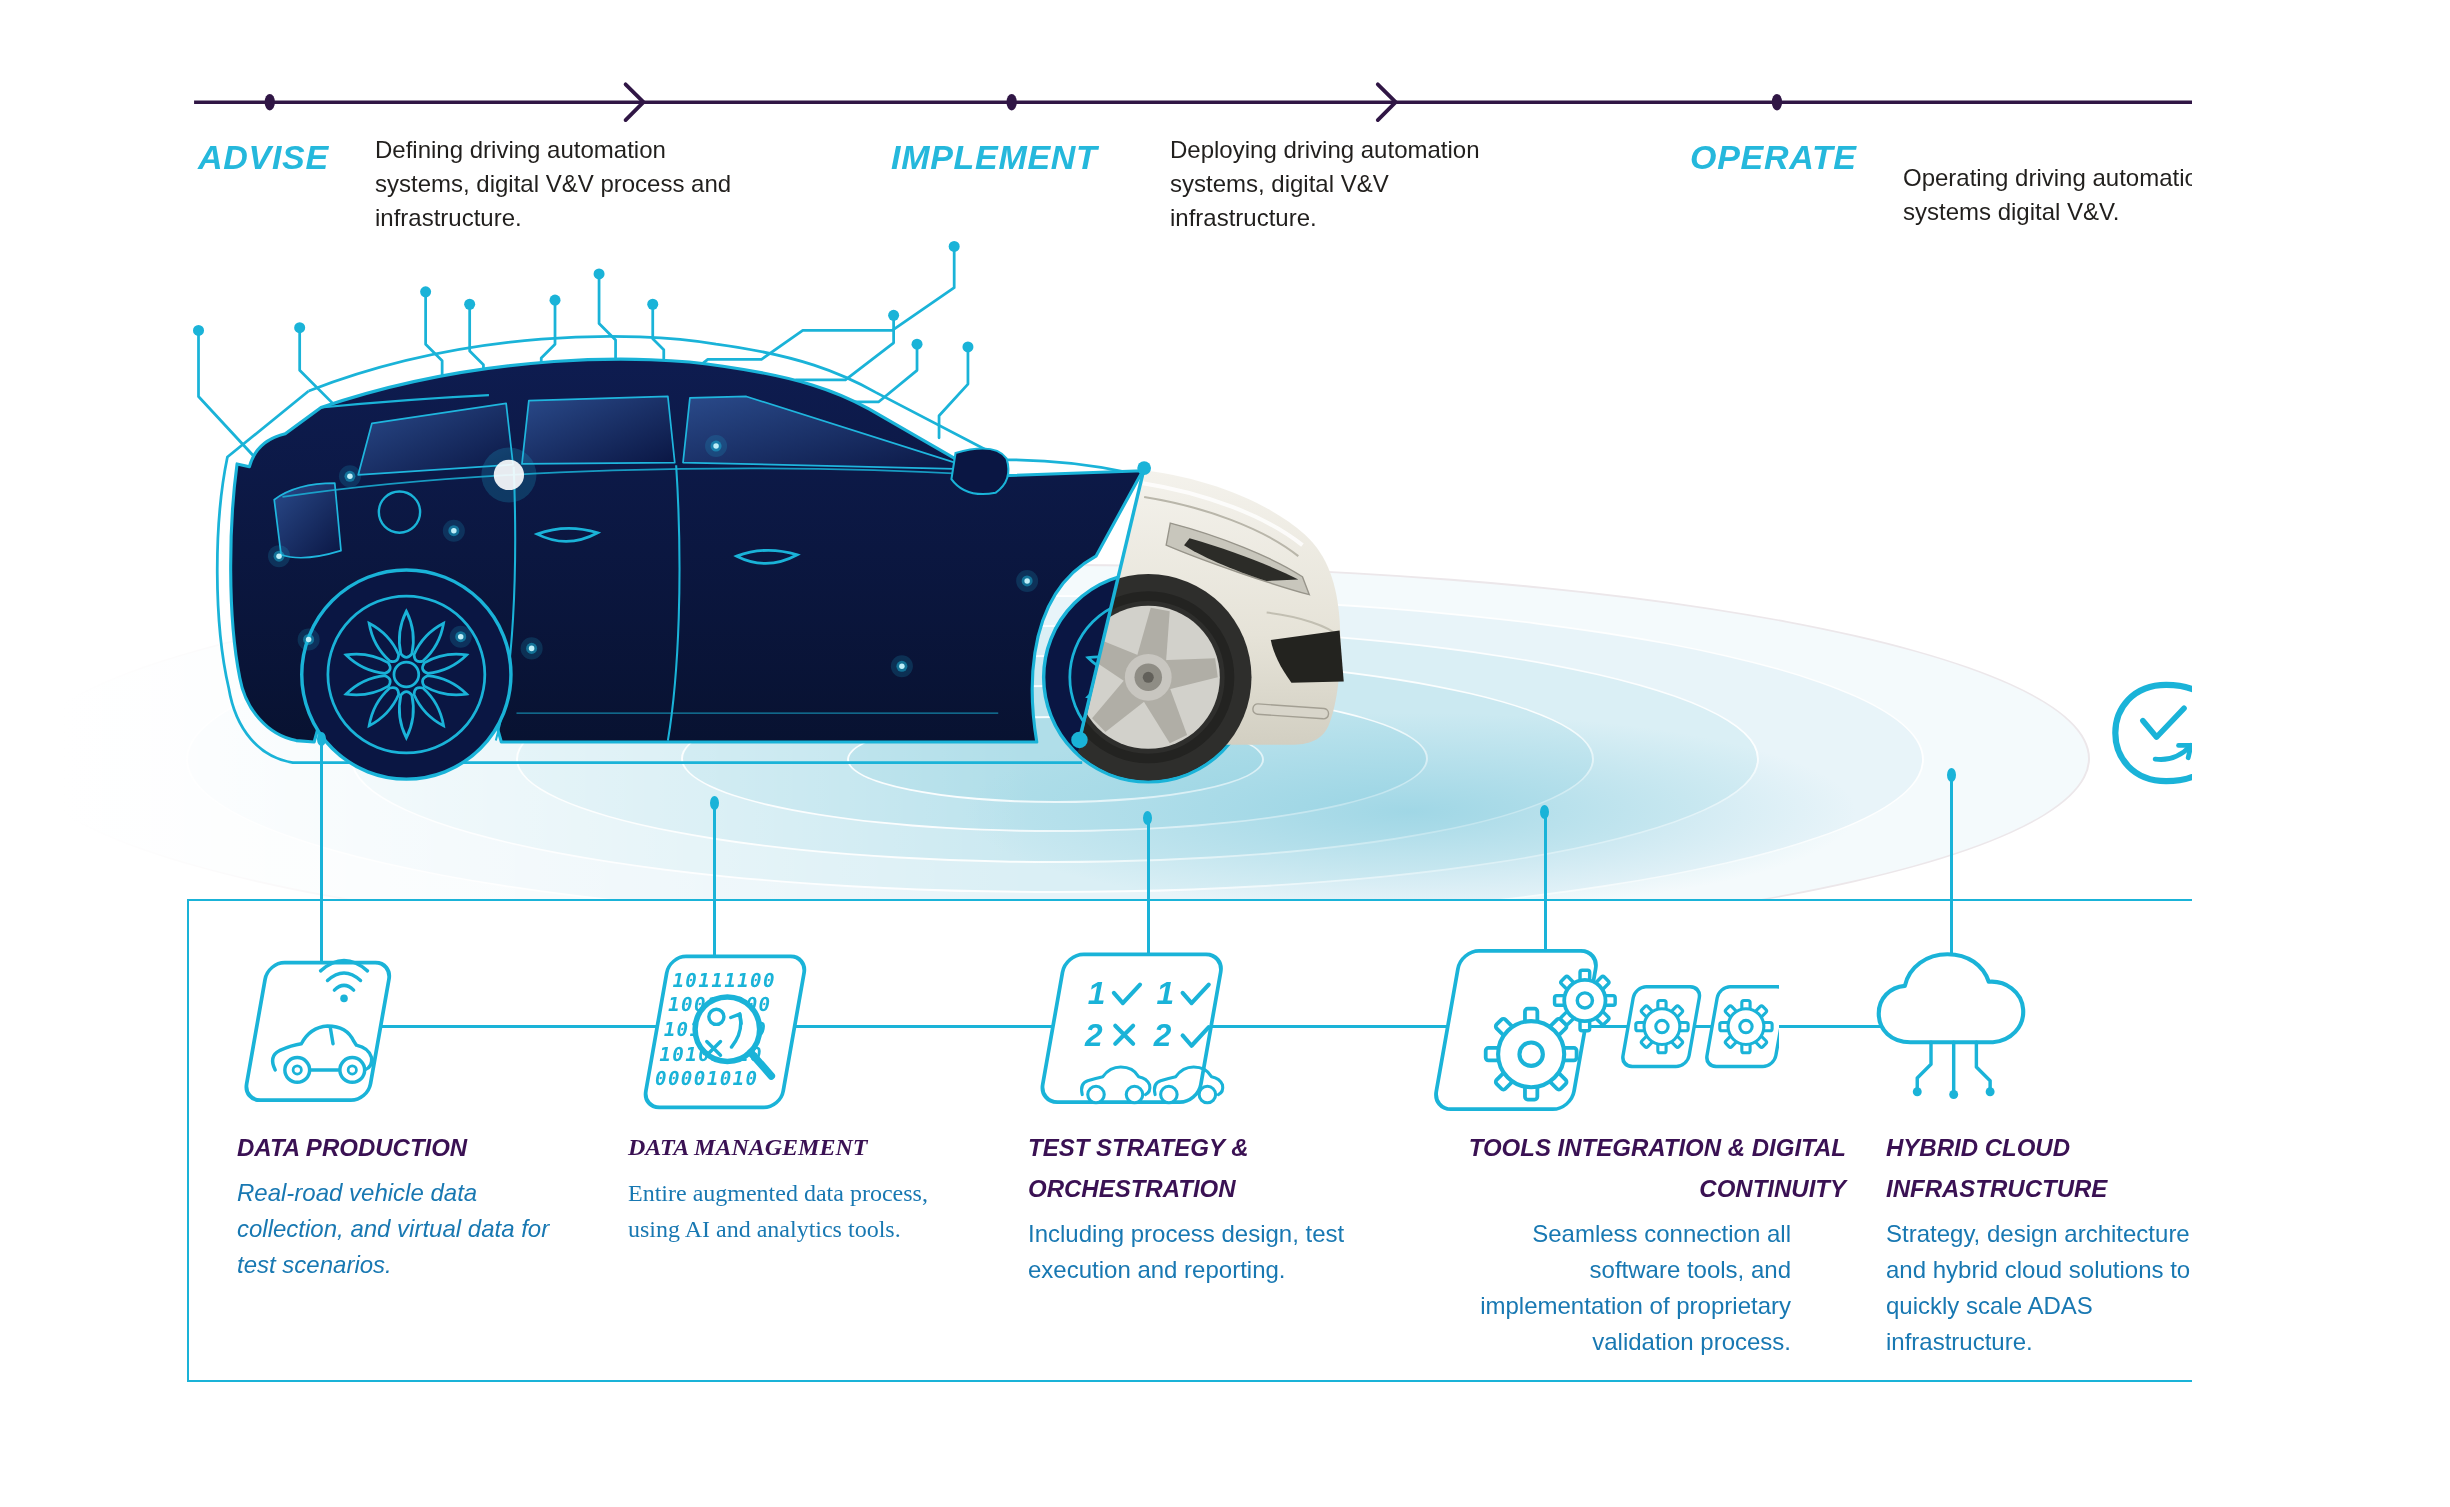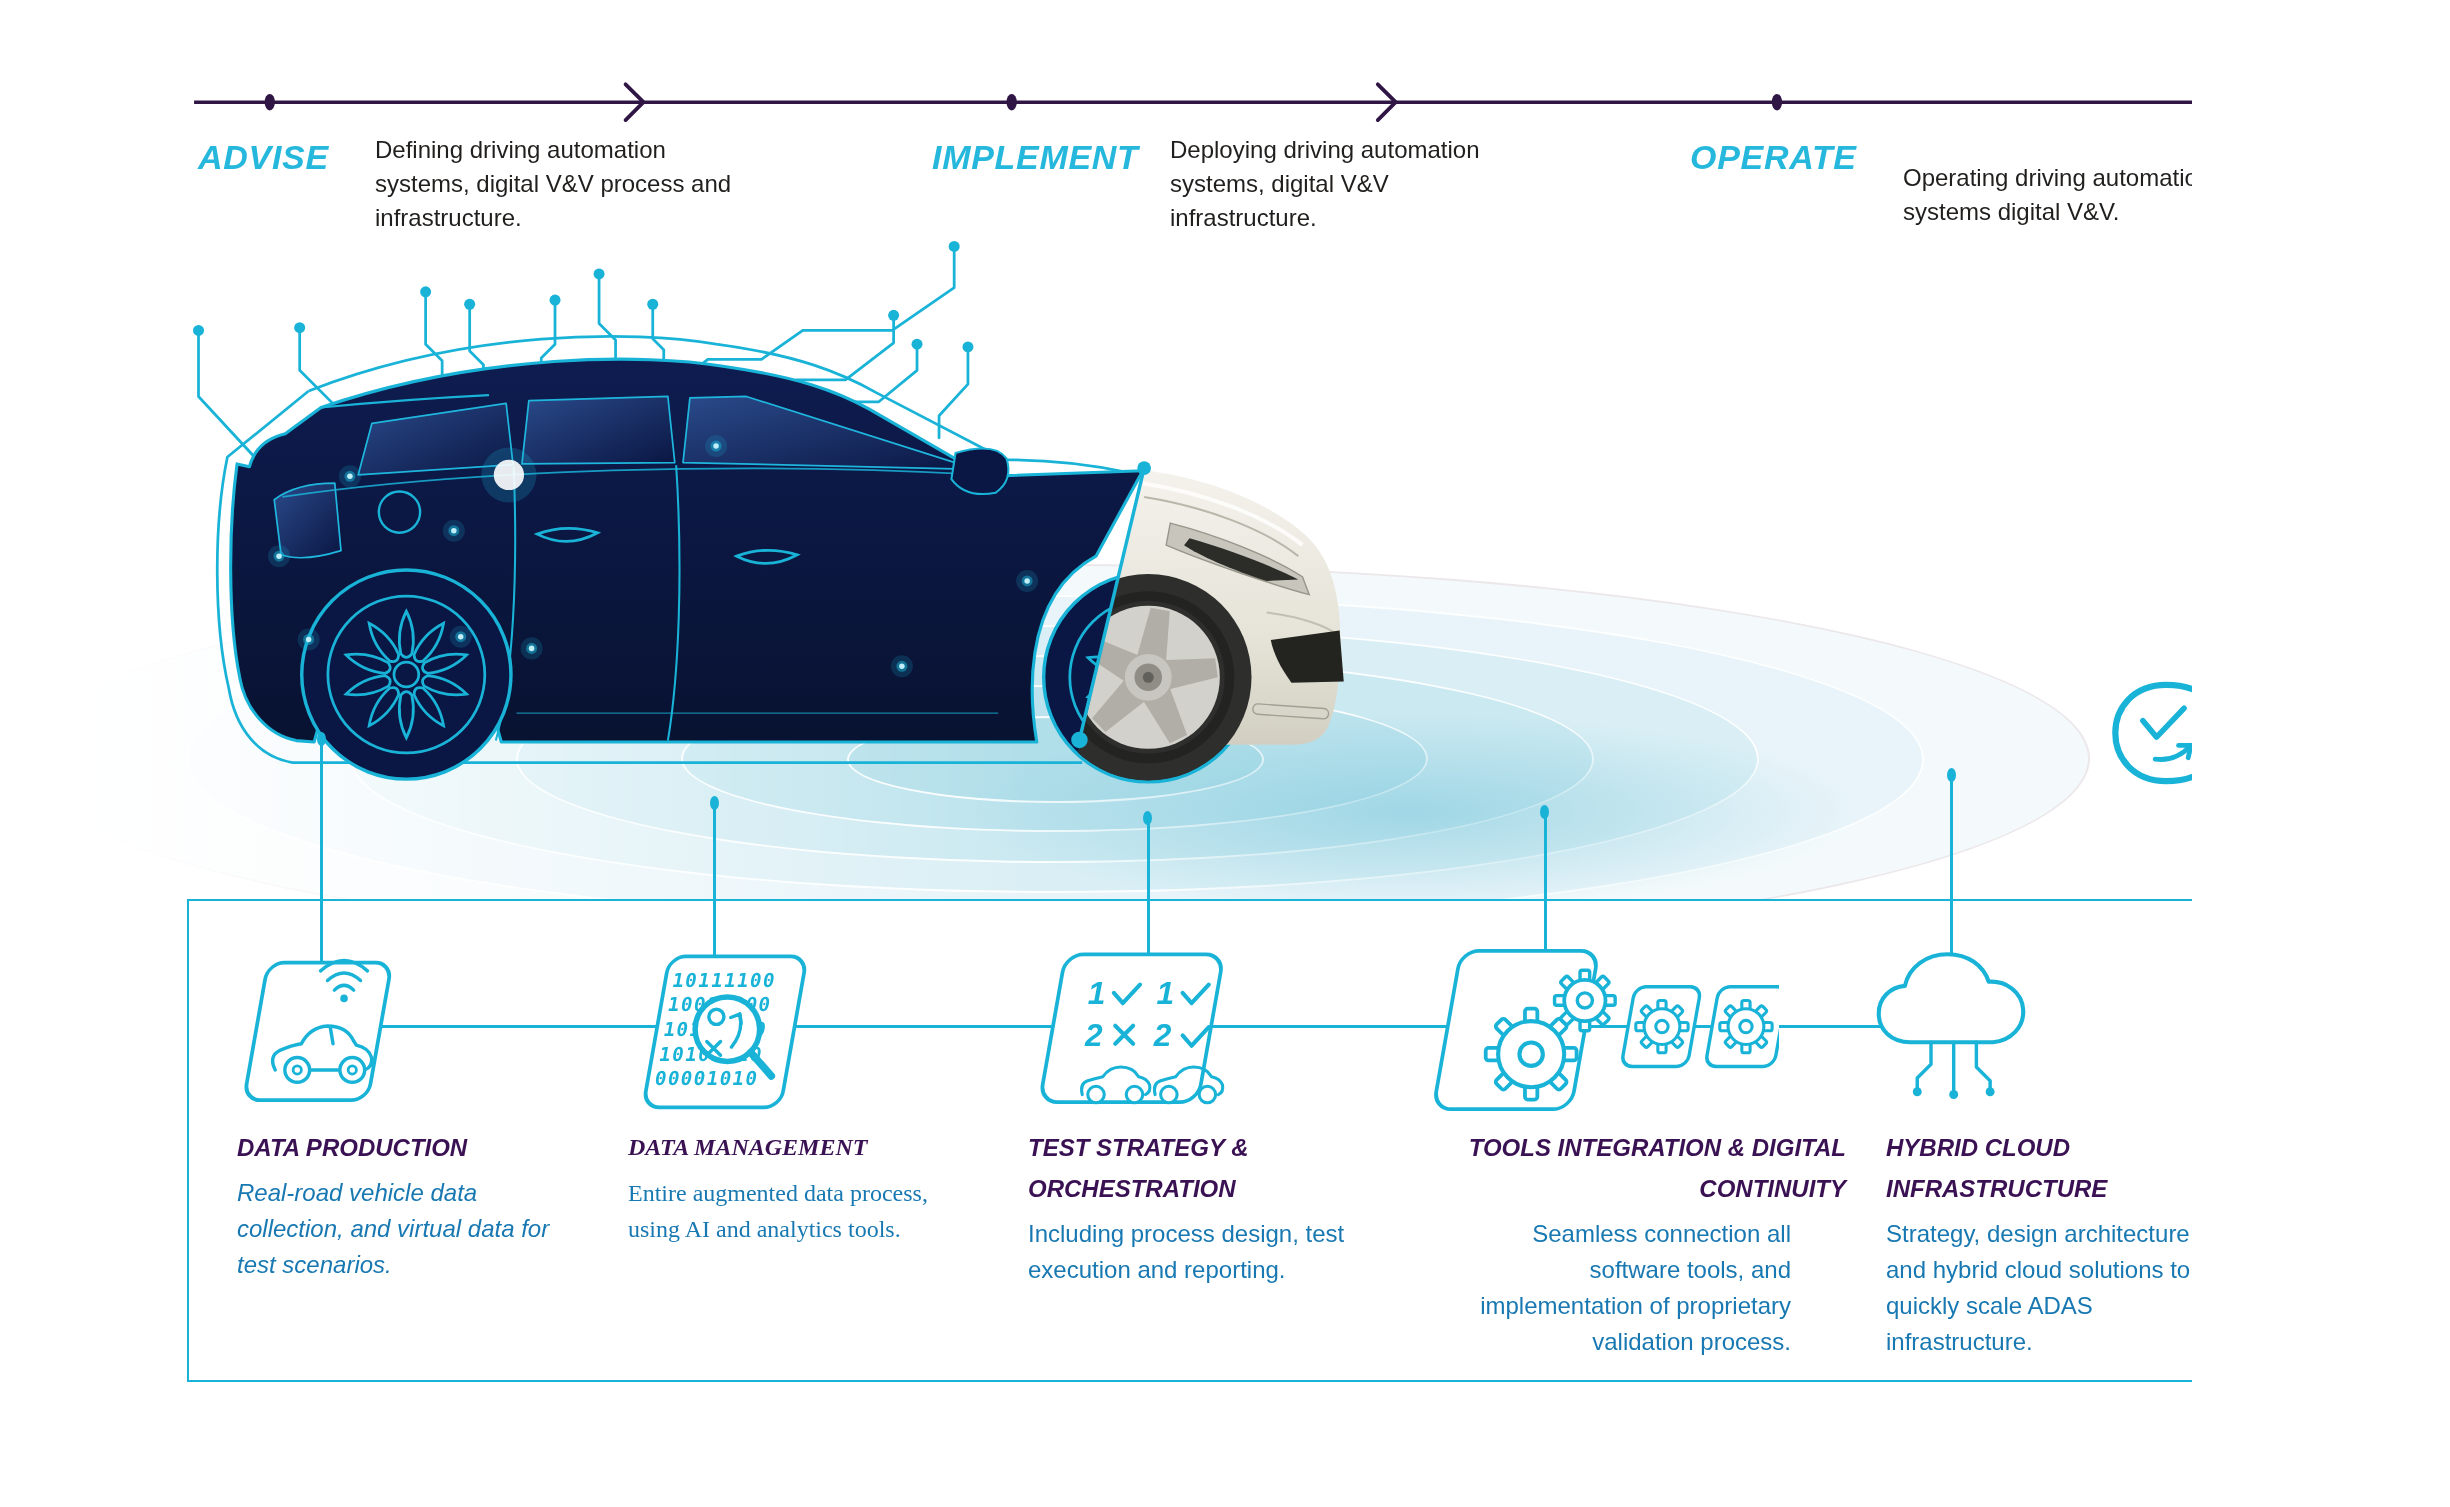--- a/index.html
+++ b/index.html
@@ -42,21 +42,21 @@
     <ellipse cx="392" cy="48" rx="7.5" ry="12" fill="#301645"></ellipse>
     <ellipse cx="1470" cy="48" rx="7.5" ry="12" fill="#301645"></ellipse>
     <ellipse cx="2582" cy="48" rx="7.5" ry="12" fill="#301645"></ellipse>
     <polyline points="909,22 935,48 909,74" fill="none" stroke="#301645" stroke-width="5.5" stroke-linecap="round" stroke-linejoin="round"></polyline>
     <polyline points="2002,22 2028,48 2002,74" fill="none" stroke="#301645" stroke-width="5.5" stroke-linecap="round" stroke-linejoin="round"></polyline>
     <polyline points="3344,22 3370,48 3344,74" fill="none" stroke="#301645" stroke-width="5.5" stroke-linecap="round" stroke-linejoin="round"></polyline>
   </svg>
 
   <div class="abs phase-label" style="left:198px;top:138px;">ADVISE</div>
   <div class="abs phase-desc" style="left:375px;top:133px;width:358px;">Defining driving automation systems, digital V&amp;V process and infrastructure.</div>
-  <div class="abs phase-label" style="left:932px;top:138px;text-align:right;">IMPLEMENT</div>
+  <div class="abs phase-label" style="left:891px;top:138px;text-align:right;">IMPLEMENT</div>
   <div class="abs phase-desc" style="left:1170px;top:133px;width:344px;">Deploying driving automation systems, digital V&amp;V infrastructure.</div>
   <div class="abs phase-label" style="left:1690px;top:138px;">OPERATE</div>
   <div class="abs phase-desc" style="left:1903px;top:133px;width:358px;margin-top:28px;">Operating driving automation systems digital V&amp;V.</div>
 
   <svg class="abs" style="left:193px;top:227px;" width="1170" height="606" viewBox="0 0 1700 880">
     <defs>
       <linearGradient id="winGrad" x1="0" y1="0" x2="1" y2="1">
         <stop offset="0" stop-color="#2a4a8a"></stop>
           <stop offset="1" stop-color="#0a1643"></stop>
       </linearGradient>

